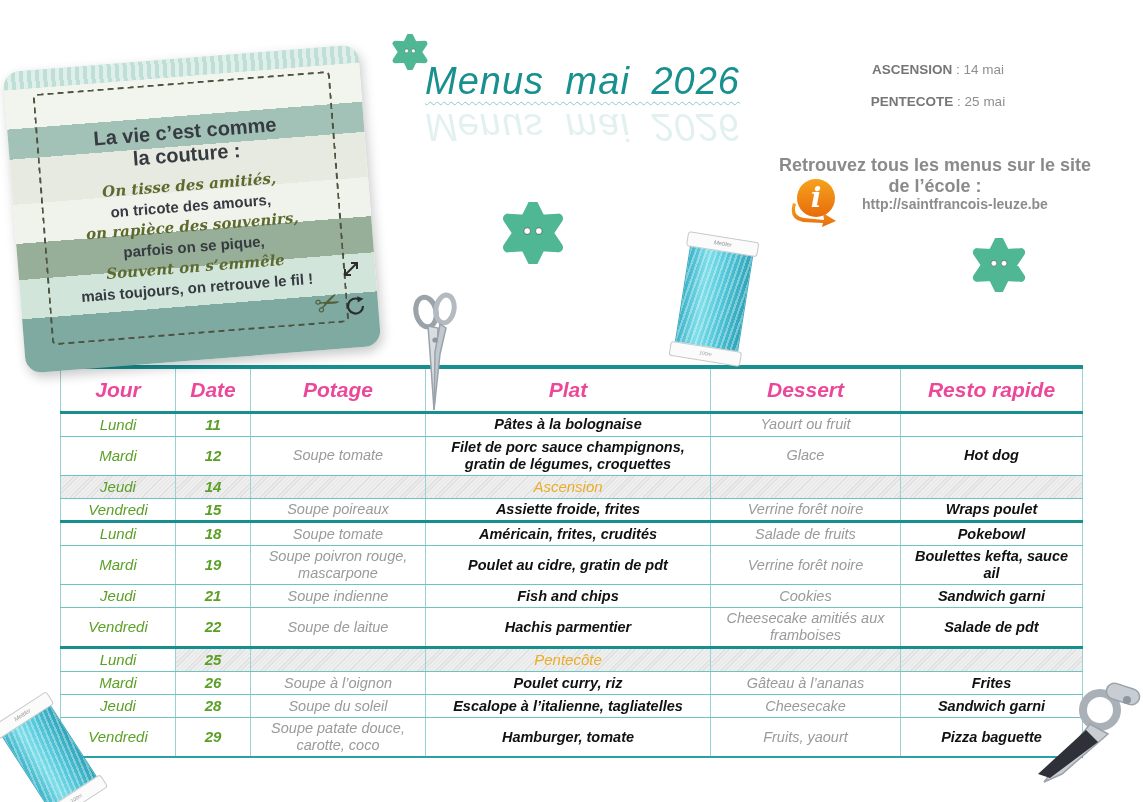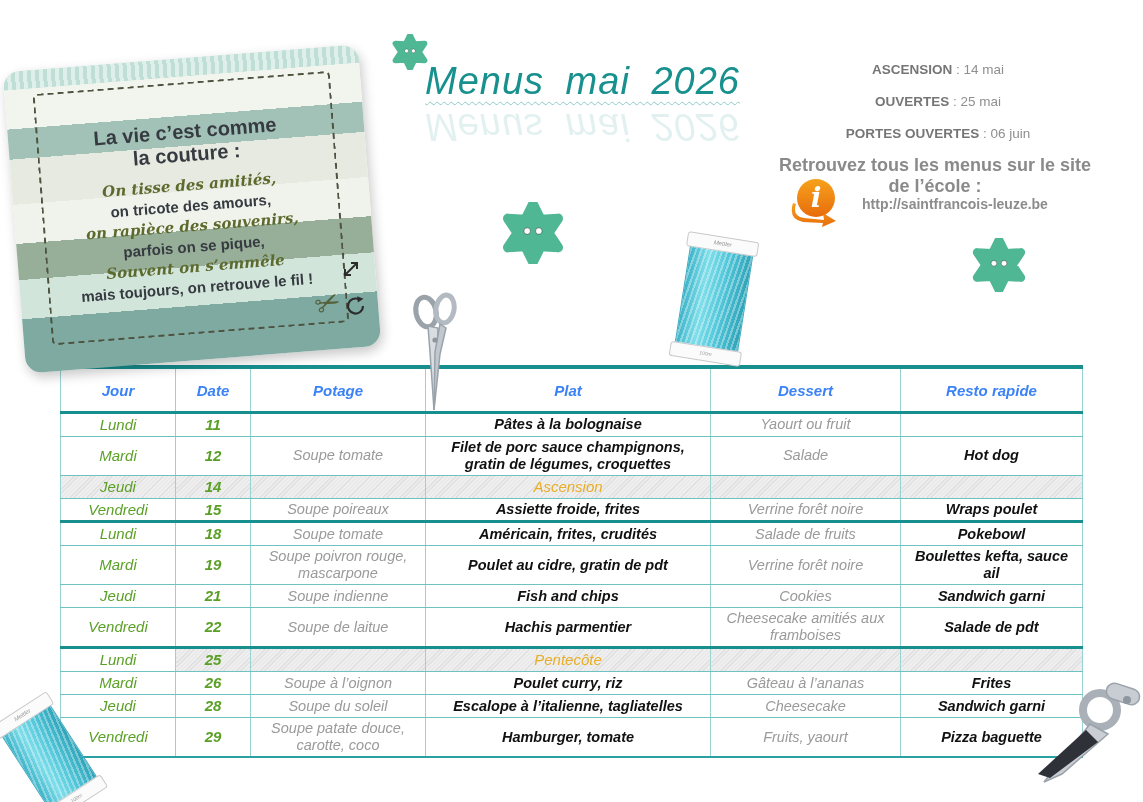--- a/index.html
+++ b/index.html
@@ -69,21 +69,21 @@
 
   
   .deco-svg{position:absolute;z-index:4;}
 
   
   .menu-table{position:absolute;left:60px;top:365px;width:1022px;z-index:2;
     border-collapse:collapse;table-layout:fixed;}
   .menu-table col.c-jour{width:115px;} .menu-table col.c-date{width:75px;}
   .menu-table col.c-potage{width:175px;} .menu-table col.c-plat{width:285px;}
   .menu-table col.c-dessert{width:190px;} .menu-table col.c-resto{width:182px;}
-  .menu-table th{font-style:italic;font-weight:bold;font-size:15px;color:#3b82f6;
+  .menu-table th{font-style:italic;font-weight:bold;font-size:21px;color:#ec4899;
     height:40px;border-top:4px solid #178f8f;border-bottom:3px solid #178f8f;
     border-left:1px solid #9ad2d2;border-right:1px solid #9ad2d2;background:#fff;}
   .menu-table td{border-left:1px solid #9ad2d2;border-right:1px solid #9ad2d2;
     border-bottom:1px solid #6fc2c2;text-align:center;vertical-align:middle;
     font-style:italic;font-size:14.5px;line-height:1.18;padding:2px 6px;background:#fff;}
   .menu-table tr.week-end td{border-bottom:3px solid #178f8f;}
   .menu-table tr.last td{border-bottom:2px solid #2aa0a0;}
   .menu-table tr{height:23px;}
   .menu-table tr.tall{height:37px;}
   .menu-table tr.short{height:21px;}
@@ -129,24 +129,21 @@
   <div class="title-wrap">
     <span class="page-title">Menus  mai  2026</span>
     <span class="title-reflection">Menus  mai  2026</span>
   </div>
 
   <div class="info-block">
     <div class="ann-line">
       <span class="ann-label">ASCENSION</span><span class="ann-value"> : 14 mai</span>
     </div>
     <div class="ann-line">
-      <span class="ann-label">OUVERTES</span><span class="ann-value"> : 25 mai</span>
-    </div>
-    <div class="ann-line">
-      <span class="ann-label">PORTES OUVERTES</span><span class="ann-value"> : 06 juin</span>
+      <span class="ann-label">PENTECOTE</span><span class="ann-value"> : 25 mai</span>
     </div>
   </div>
   <div class="site-note">Retrouvez tous les menus sur le site de l’école :</div>
 
   <div class="site-row">
     <svg width="58" height="56" viewBox="0 0 58 56">
       <defs>
         <linearGradient id="og" x1="0" y1="0" x2="0" y2="1">
           <stop offset="0" stop-color="#f6a21c"></stop>
             <stop offset="1" stop-color="#e86c0c"></stop>
@@ -228,21 +225,21 @@
           <td class="potage"></td>
           <td class="plat">Pâtes à la bolognaise</td>
           <td class="dessert">Yaourt ou fruit</td>
           <td class="resto"></td>
         </tr>
         <tr class="tall">
           <td class="jour">Mardi</td>
           <td class="date">12</td>
           <td class="potage">Soupe tomate</td>
           <td class="plat">Filet de porc sauce champignons, gratin de légumes, croquettes</td>
-          <td class="dessert">Salade</td>
+          <td class="dessert">Glace</td>
           <td class="resto">Hot dog</td>
         </tr>
         <tr class="short">
           <td class="jour hatch">Jeudi</td>
           <td class="date hatch">14</td>
           <td class="potage hatch"></td>
           <td class="plat hatch holiday-name">Ascension</td>
           <td class="dessert hatch"></td>
           <td class="resto hatch"></td>
         </tr>

